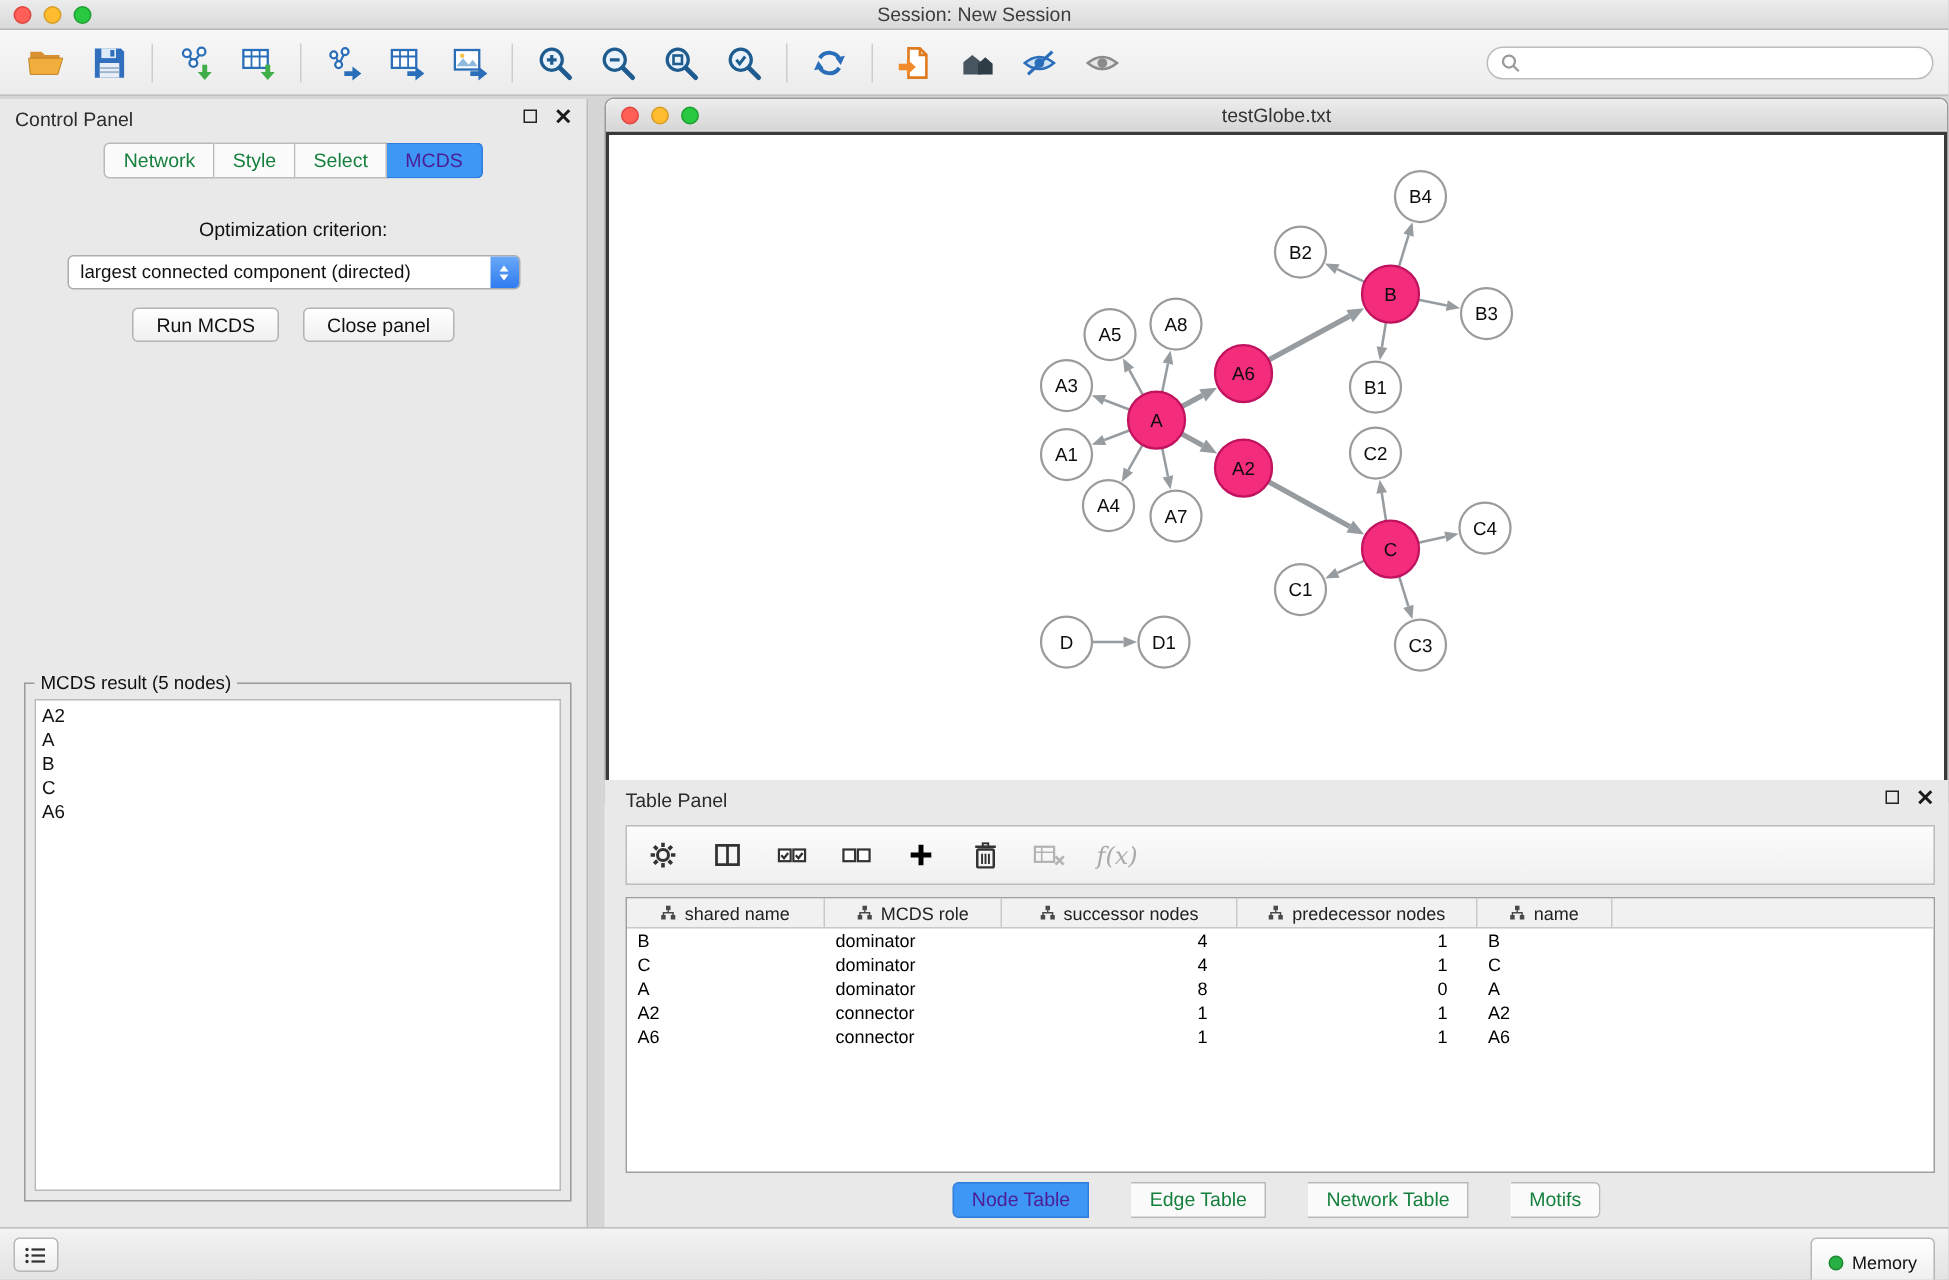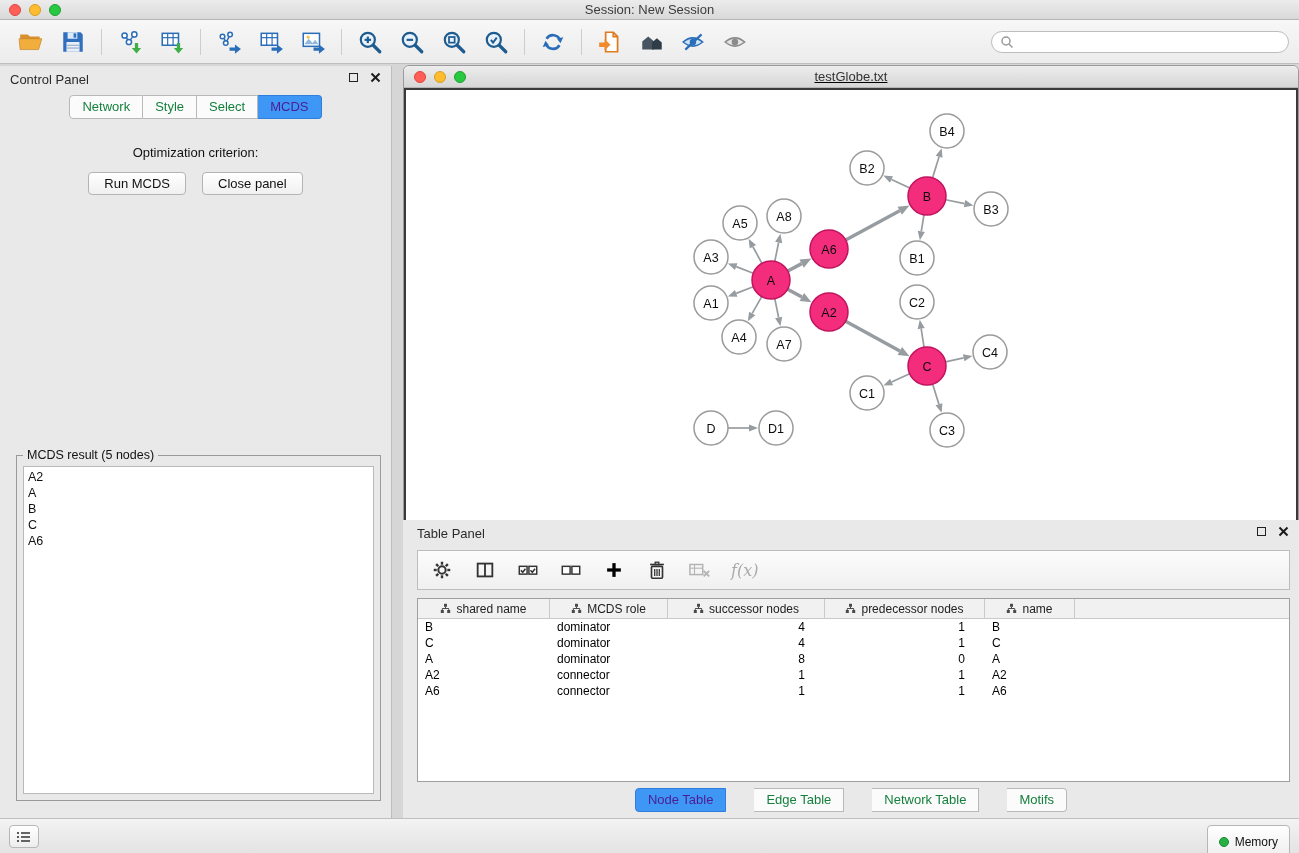--- a/index.html
+++ b/index.html
@@ -77,21 +77,21 @@
     border-radius:4px; display:flex; align-items:center;
   }
   .result-box { position:absolute; left:16px; right:10px; top:389px; bottom:17px; border:1px solid #9a9a9a; }
   .result-title { position:absolute; top:-8px; left:6px; background:#e9e9e9; padding:0 4px; font-size:12.5px; color:#111; }
   .result-list { position:absolute; left:6px; right:6px; top:10px; bottom:6px; background:#fff; border:1px solid #b9b9b9; overflow:auto; padding:2px 0; }
   .result-item { font-size:12.5px; line-height:16px; padding-left:4px; color:#111; }
 
   
   .network-window {
     position:absolute; left:403px; top:65px; right:0; height:470px;
-    background:#fff; border:1px solid #9a9a9a; border-radius:6px 6px 0 0;text-decoration:underline;
+    background:#fff; border:1px solid #9a9a9a; border-radius:6px 6px 0 0;
   }
   .nw-titlebar {
     height:22px; background:linear-gradient(#ededed,#d6d6d6);
     border-bottom:1px solid #b5b5b5; position:relative; text-align:center;
     font-size:13px; line-height:22px; color:#333; border-radius:6px 6px 0 0;
   }
   .nw-lights { position:absolute; left:10px; top:5px; display:flex; gap:8px; }
   .nw-canvas { position:absolute; top:22px; left:0; right:0; bottom:0; background:#fff; border:2px solid #3a3a3a; }
   .nw-canvas svg { width:100%; height:100%; display:block; }
   .nw-canvas svg text { font-family:"Liberation Sans",sans-serif; }
@@ -295,20 +295,27 @@
       </svg>
     </span>
   </div>
   <div class="cp-tabs">
       <div class="tab">Network</div>
       <div class="tab">Style</div>
       <div class="tab">Select</div>
       <div class="tab selected">MCDS</div>
     </div>
   <div class="opt-label">Optimization criterion:</div>
+  <div class="combo">
+    <span>largest connected component (directed)</span>
+    <span class="combo-btn">
+      <span class="arr-up"></span>
+      <span class="arr-down"></span>
+    </span>
+  </div>
   <div class="cp-buttons">
     <div class="btn">Run MCDS</div>
     <div class="btn">Close panel</div>
   </div>
   <div class="result-box">
     <span class="result-title">MCDS result (5 nodes)</span>
     <div class="result-list">
         <div class="result-item">A2</div>
         <div class="result-item">A</div>
         <div class="result-item">B</div>

